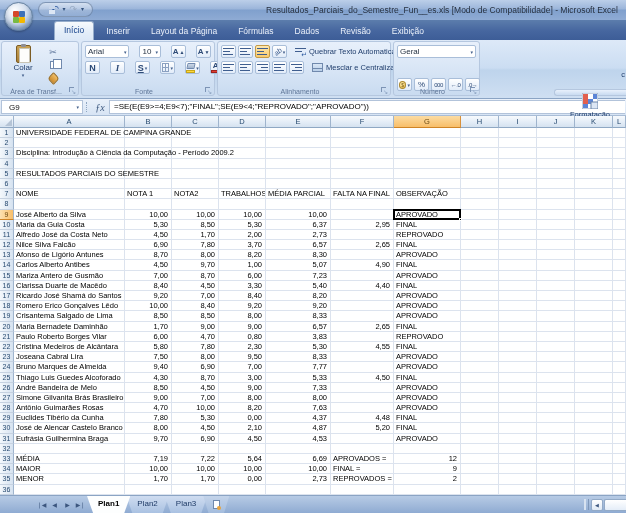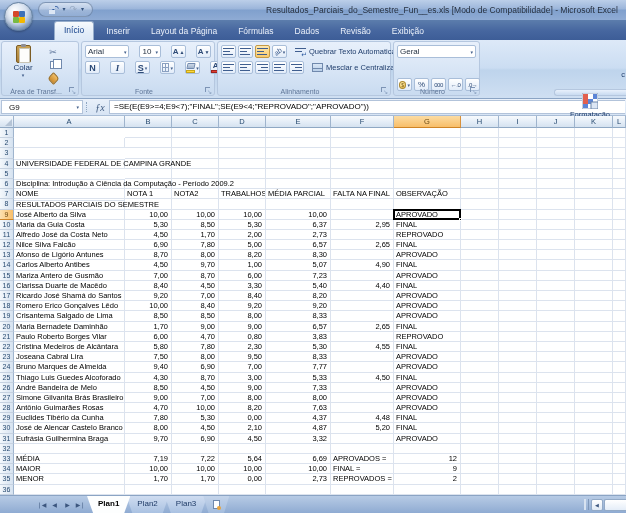--- a/index.html
+++ b/index.html
@@ -126,21 +126,21 @@
   .ghead { display:grid; grid-template-columns:var(--cols); height:12px; }
   .hc { background:linear-gradient(#f7fafd,#e4edf7 55%,#d5e2f0); border-right:1px solid #9fb4cd; border-bottom:1px solid #8fa8c4; font-size:7.5px; color:#26496f; text-align:center; line-height:11px; overflow:hidden; }
   .hc.corner { position:relative; }
   .hc.corner::after { content:""; position:absolute; right:1px; bottom:1px; border-left:7px solid transparent; border-bottom:7px solid #b5c4d6; }
   .hc.sel { background:linear-gradient(#fcdca3,#f8be69); border-right-color:#d8913c; border-bottom-color:#cf8426; color:#6b4a14; }
   .gbody { display:grid; grid-template-columns:var(--cols); grid-auto-rows:10.19px; }
   .rn { background:linear-gradient(90deg,#f4f8fc,#e2ebf5 60%,#d5e2f0); border-right:1px solid #9fb4cd; border-bottom:1px solid #c6d2e1; font-size:7px; color:#26496f; text-align:center; line-height:10px; overflow:hidden; }
   .rn.sel { background:linear-gradient(90deg,#fce1b0,#f8be69); border-bottom-color:#cf8426; color:#6b4a14; }
   .cell { font-size:7.5px; line-height:9.5px; padding:0 2px; border-right:1px solid #dce3ee; border-bottom:1px solid #dce3ee; white-space:nowrap; overflow:hidden; color:#000; }
   .cell.num { text-align:right; padding-right:3px; }
-  .cell.spill { overflow:visible; position:relative; z-index:2;margin-top:31px; }
+  .cell.spill { overflow:visible; position:relative; z-index:2; }
   .cell.selcell { position:relative; overflow:visible; z-index:3; }
   .cell.selcell::before { content:""; position:absolute; inset:-1px; border:2px solid #000; pointer-events:none; }
   .cell.selcell .handle { position:absolute; right:-2px; bottom:-2px; width:3px; height:3px; background:#000; border:1px solid #fff; }
 
   
   .stabs { height:18px; background:linear-gradient(#b7cbe5,#8fabd2); border-top:1px solid #8ba4c4; display:flex; align-items:stretch; position:relative;padding-left:31px; }
   .nav { display:flex; align-items:center; gap:2px; padding:0 5px; }
   .navbtn { font-size:6px; color:#3c567e; width:11px; text-align:center; }
   .sheet-tab { font-size:8px; color:#1e3a66; padding:3px 11px 0; clip-path:polygon(0 0,100% 0,86% 100%,14% 100%); background:linear-gradient(#cfdcf0,#aac2e2); margin-left:-4px; }
   .sheet-tab.active { background:#fdfefe; font-weight:bold; color:#000; z-index:2; }
@@ -522,21 +522,21 @@
         <div class="cell">REPROVADO</div>
         <div class="cell"></div>
         <div class="cell"></div>
         <div class="cell"></div>
         <div class="cell"></div>
         <div class="cell"></div>
         <div class="rn">12</div>
         <div class="cell">Nilce Silva Falcão</div>
         <div class="cell num">6,90</div>
         <div class="cell num">7,80</div>
-        <div class="cell num">5,00</div>
+        <div class="cell num">3,70</div>
         <div class="cell num">6,57</div>
         <div class="cell num">2,65</div>
         <div class="cell">FINAL</div>
         <div class="cell"></div>
         <div class="cell"></div>
         <div class="cell"></div>
         <div class="cell"></div>
         <div class="cell"></div>
         <div class="rn">13</div>
         <div class="cell">Afonso de Ligório Antunes</div>
@@ -770,21 +770,21 @@
         <div class="cell"></div>
         <div class="cell"></div>
         <div class="cell"></div>
         <div class="cell"></div>
         <div class="cell"></div>
         <div class="rn">31</div>
         <div class="cell">Eufrásia Guilhermina Braga</div>
         <div class="cell num">9,70</div>
         <div class="cell num">6,90</div>
         <div class="cell num">4,50</div>
-        <div class="cell num">3,32</div>
+        <div class="cell num">4,53</div>
         <div class="cell"></div>
         <div class="cell">APROVADO</div>
         <div class="cell"></div>
         <div class="cell"></div>
         <div class="cell"></div>
         <div class="cell"></div>
         <div class="cell"></div>
         <div class="rn">32</div>
         <div class="cell"></div>
         <div class="cell"></div>

